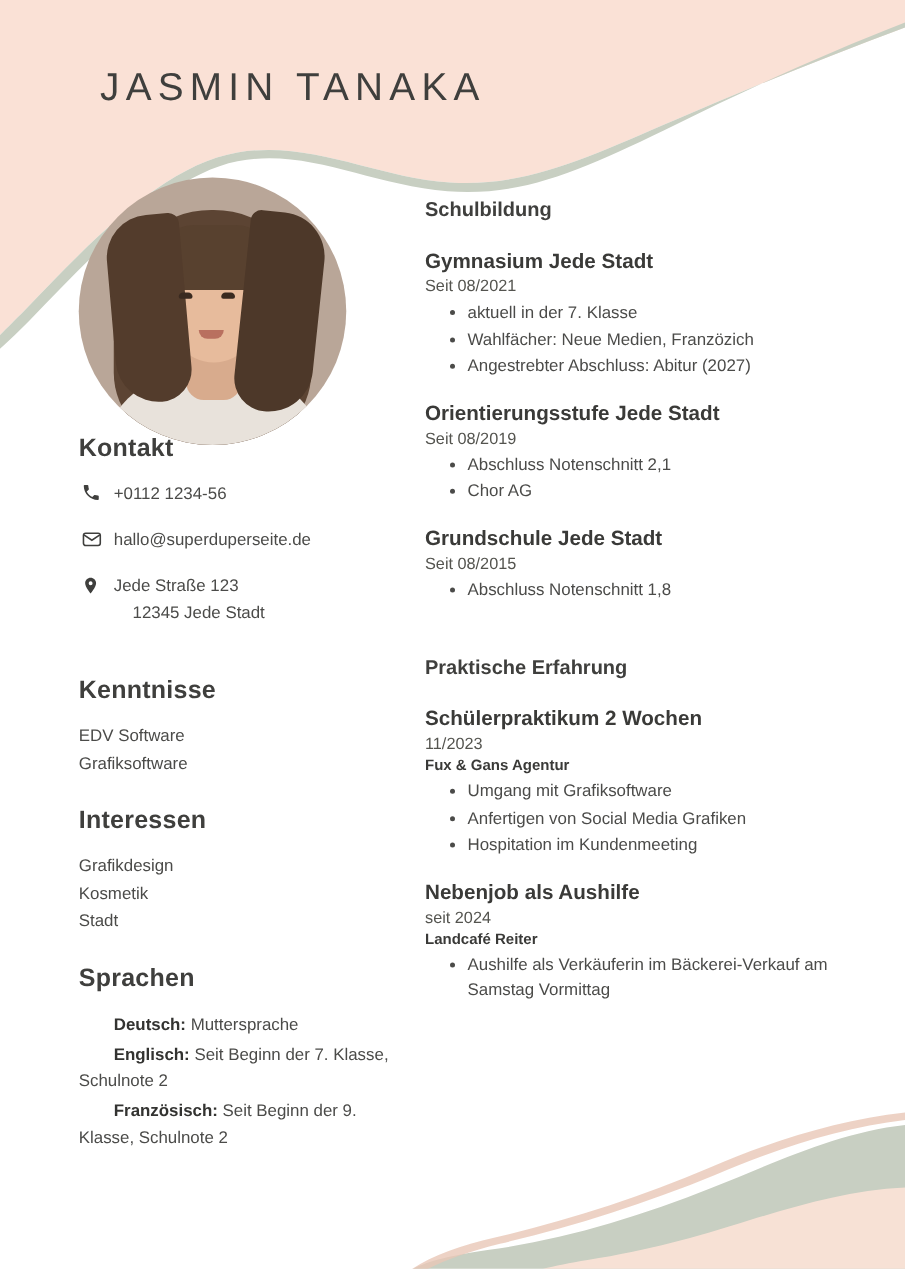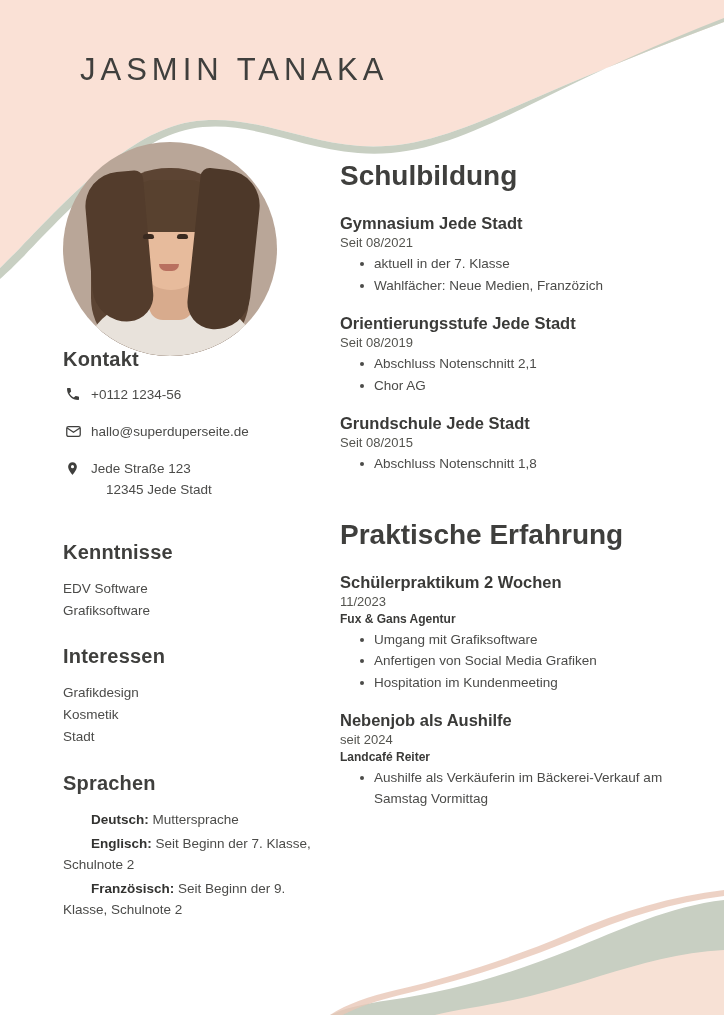--- a/index.html
+++ b/index.html
@@ -190,21 +190,21 @@
   .lang-item b { color: #333331; padding-left: 28px; }
 
   
   .right-col {
     position: absolute;
     left: 340px;
     top: 160px;
     width: 330px;
   }
   .sec-heading-right {
-    font-size: 28px;
+    font-size: 16px;
     font-weight: bold;
     color: #3f3f3d;
     margin: 0 0 22px 0;
   }
   .entry { margin-bottom: 18px; }
   .entry-title {
     font-size: 16.5px;
     font-weight: bold;
     color: #3a3a38;
     margin: 0 0 2px 0;
@@ -334,20 +334,21 @@
   <div class="right-col">
 
     <h2 class="sec-heading-right">Schulbildung</h2>
 
     <div class="entry">
       <h3 class="entry-title">Gymnasium Jede Stadt</h3>
       <div class="entry-date">Seit 08/2021</div>
       <ul class="bullets">
         <li>aktuell in der 7. Klasse</li>
         <li>Wahlfächer: Neue Medien, Franzözich</li>
+        <li>Angestrebter Abschluss: Abitur (2027)</li>
       </ul>
     </div>
 
     <div class="entry">
       <h3 class="entry-title">Orientierungsstufe Jede Stadt</h3>
       <div class="entry-date">Seit 08/2019</div>
       <ul class="bullets">
         <li>Abschluss Notenschnitt 2,1</li>
         <li>Chor AG</li>
       </ul>

